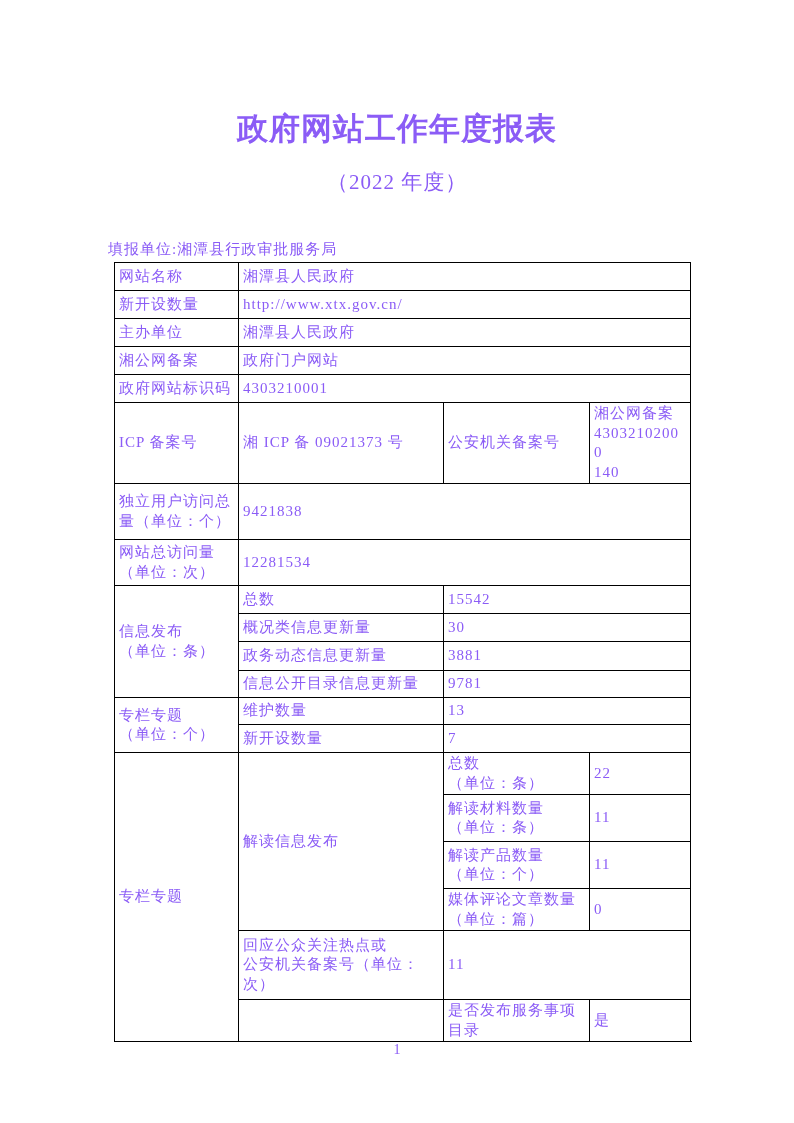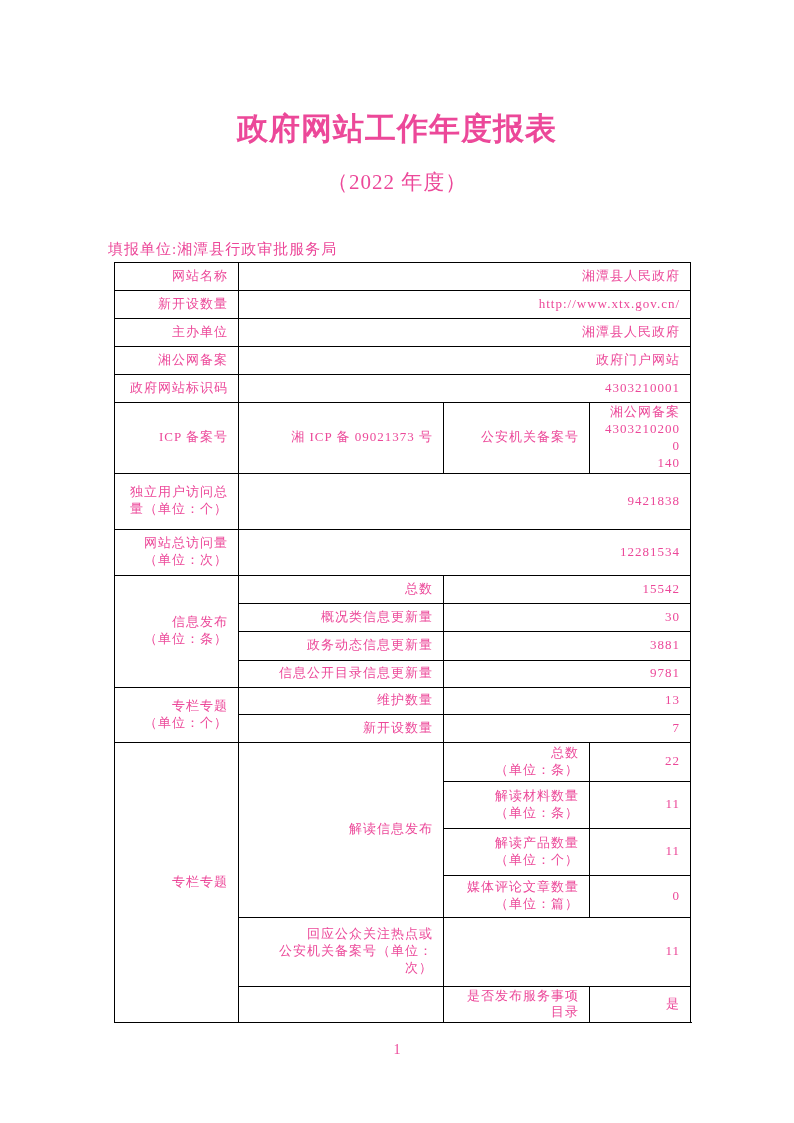--- a/index.html
+++ b/index.html
@@ -6,21 +6,21 @@
     margin: 0;
     padding: 0;
     background: #ffffff;
   }
   .page {
     position: relative;
     width: 794px;
     height: 1123px;
     margin: 0 auto;
     background: #ffffff;
-    color: #ec4899;
+    color: #8b5cf6;
     font-family: "Liberation Serif", "DejaVu Serif", serif;
     overflow: hidden;
   }
   .title {
     position: absolute;
     top: 108px;
     left: 0;
     width: 100%;
     text-align: center;
     font-size: 31px;
@@ -48,25 +48,25 @@
   table.report {
     position: absolute;
     top: 262px;
     left: 114px;
     width: 576px;
     border-collapse: collapse;
     table-layout: fixed;
   }
   table.report td {
     border: 1px solid #000000;
-    text-align: right;
+    text-align: left;
     vertical-align: middle;
-    font-size: 13px;
+    font-size: 15px;
     line-height: 1.3;
-    padding: 1px 10px;
+    padding: 1px 4px;
     letter-spacing: 1px;
     overflow: hidden;
   }
   .pre { white-space: pre-line; }
   .brk { word-break: break-all; }
   .url { letter-spacing: 1.5px; }
   .num { letter-spacing: 0.5px; }
   .pagenum {
     position: absolute;
     top: 1042px;

